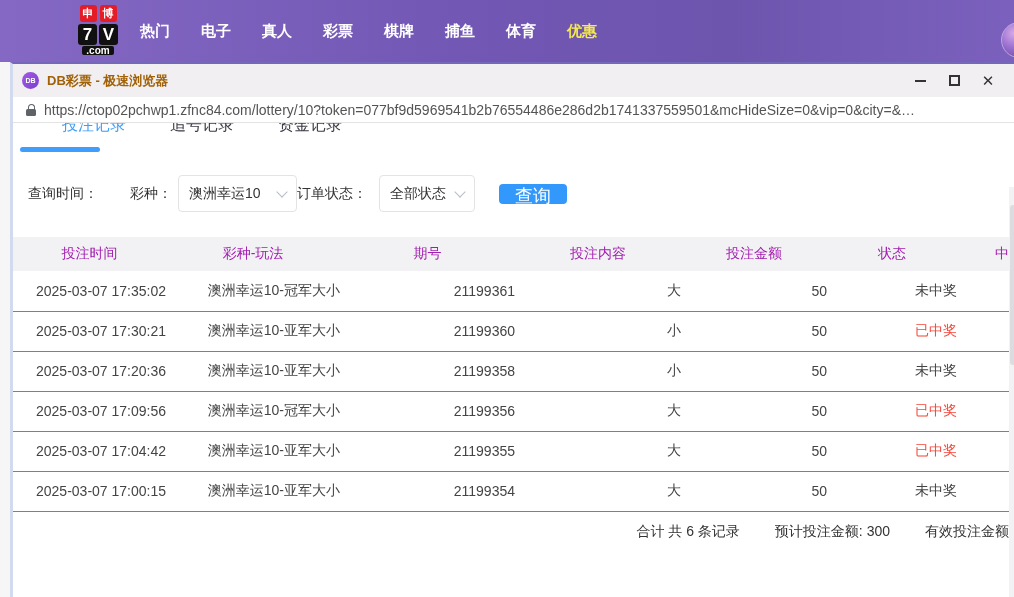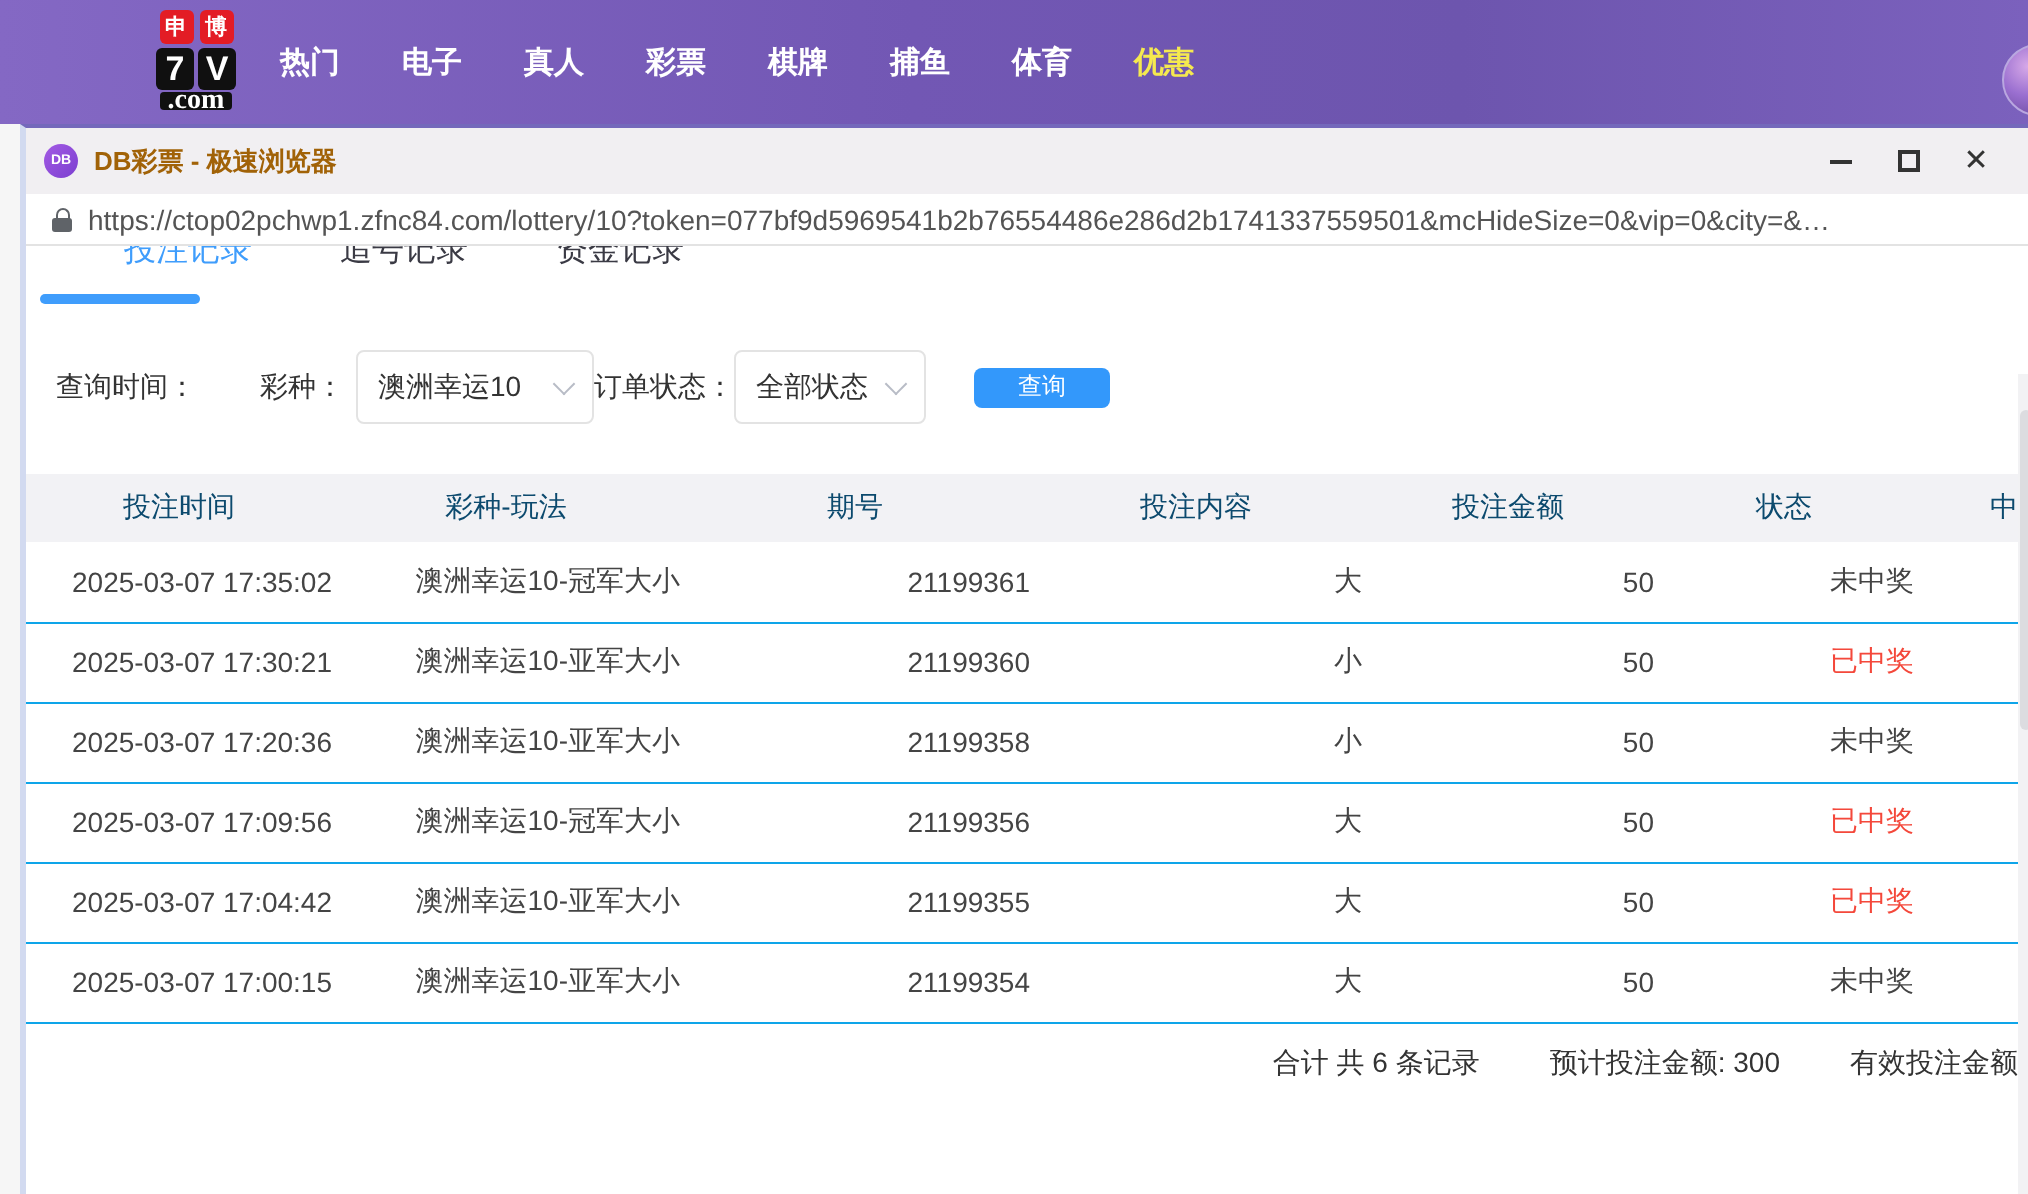--- a/index.html
+++ b/index.html
@@ -9,22 +9,22 @@
   
   .site-header { position:absolute; left:0; top:0; width:1014px; height:62px;
     background:linear-gradient(90deg,#8468c4 0%,#7257b4 45%,#6d55ae 72%,#7b61bd 100%); }
   .logo { position:absolute; left:75px; top:5px; width:46px; display:flex; flex-direction:column; align-items:center; }
   .logo-badges { display:flex; gap:3px; }
   .logo-badge { width:17px; height:17px; background:#e31c25; color:#fff; font-size:11px; font-weight:bold;
     border-radius:3px; display:flex; align-items:center; justify-content:center; }
   .logo-7v { margin-top:2px; display:flex; gap:2px; }
   .logo-7v span { width:19px; height:21px; background:#101010; color:#fff; font-size:17px; font-weight:900;
     border-radius:3px; display:flex; align-items:center; justify-content:center; }
-  .logo-com { margin-top:1px; background:#101010; color:#fff; font-size:14px; font-weight:bold;
-    padding:0 4px; border-radius:2px; line-height:9px;font-family:Liberation Serif, serif; }
+  .logo-com { margin-top:1px; background:#101010; color:#fff; font-size:10px; font-weight:bold;
+    padding:0 4px; border-radius:2px; line-height:9px; }
   .nav-menu { position:absolute; left:140px; top:0; height:62px; display:flex; align-items:center; gap:31px; }
   .nav-item { color:#fff; font-size:15px; font-weight:600; cursor:pointer; white-space:nowrap; }
   .nav-item.hl { color:#f5e94f; }
   .avatar { position:absolute; left:1001px; top:22px; width:36px; height:36px; border-radius:50%;
     background:radial-gradient(circle at 35% 30%,#d7a9e8 0%,#9a6fd0 45%,#5d3f8f 100%);
     border:1px solid #b9a7e0; }
 
   
   .bwindow { position:absolute; left:10px; top:62px; width:1010px; height:560px;
     border-top:2px solid #7468bb; border-left:3px solid #d2daf0; background:#fff; }
@@ -61,30 +61,30 @@
     margin-left:4px; background:#fff; align-items:stretch; }
   .seg { display:flex; align-items:center; padding:0 15px; font-size:14px; color:#333; cursor:pointer; white-space:nowrap; }
   .seg + .seg { border-left:1px solid #efefef; }
   .seg.active { background:#3398fb; color:#fff; padding:0 13px; }
   .seg.active + .seg { border-left-color:transparent; }
   .dropdown { display:flex; align-items:center; justify-content:space-between; height:37px;
     border:1px solid #e3e3e3; border-radius:4px; background:#fff; padding:0 10px; cursor:pointer; }
   .dd-value { font-size:14px; color:#333; white-space:nowrap; }
   .chev { width:8px; height:8px; border-right:1.5px solid #b8bcc6; border-bottom:1.5px solid #b8bcc6;
     transform:rotate(45deg); margin-left:10px; margin-top:-4px; }
-  .search-btn { margin-left:24px; width:68px; height:20px; background:#3398fb; color:#fff; font-size:12px;
+  .search-btn { margin-left:24px; width:68px; height:20px; background:#3398fb; color:#fff; font-size:18px;
     border:none; border-radius:4px; cursor:pointer; font-family:inherit; }
 
   
   table.bets { margin-top:25px; width:1034px; border-collapse:collapse; table-layout:fixed; }
   table.bets col:nth-child(1){width:153px;} table.bets col:nth-child(2){width:174px;}
   table.bets col:nth-child(3){width:175px;} table.bets col:nth-child(4){width:166px;}
   table.bets col:nth-child(5){width:146px;} table.bets col:nth-child(6){width:130px;}
   table.bets col:nth-child(7){width:90px;}
-  table.bets th { height:34px; background:#f2f2f5; font-weight:normal; font-size:14px; color:#0c4a6e; text-align:center; }
+  table.bets th { height:34px; background:#f2f2f5; font-weight:normal; font-size:14px; color:#a21caf; text-align:center; }
   table.bets td { height:40px; font-size:14px; color:#444; text-align:right; border-bottom:1px solid #0ea5e9; }
   td.status.won { color:#f4483b; }
 
   
   .summary { width:1034px; height:40px; display:flex; align-items:center; justify-content:flex-end;
     gap:35px; padding-right:38px; font-size:14px; color:#333; }
   .summary span { white-space:nowrap; }
 
   
   .scrollbar { position:absolute; left:996px; top:123px; width:8px; height:474px; background:#f2f2f4; }
@@ -154,21 +154,21 @@
       </div>
 
     <div class="filters">
       <span class="flabel" style="margin-left:15px">查询时间：</span>
       <span class="flabel" style="margin-left:32px">彩种：</span>
       <div class="dropdown" style="margin-left:6px;width:119px">
         <span class="dd-value">澳洲幸运10</span>
         <span class="chev"></span>
       </div>
       <span class="flabel" style="margin-left:0">订单状态：</span>
-      <div class="dropdown" style="margin-left:0;width:96px">
+      <div class="dropdown" style="margin-left:12px;width:96px">
         <span class="dd-value">全部状态</span>
         <span class="chev"></span>
       </div>
       <button class="search-btn">查询</button>
     </div>
 
     <table class="bets">
       <colgroup>
           <col>
           <col>

